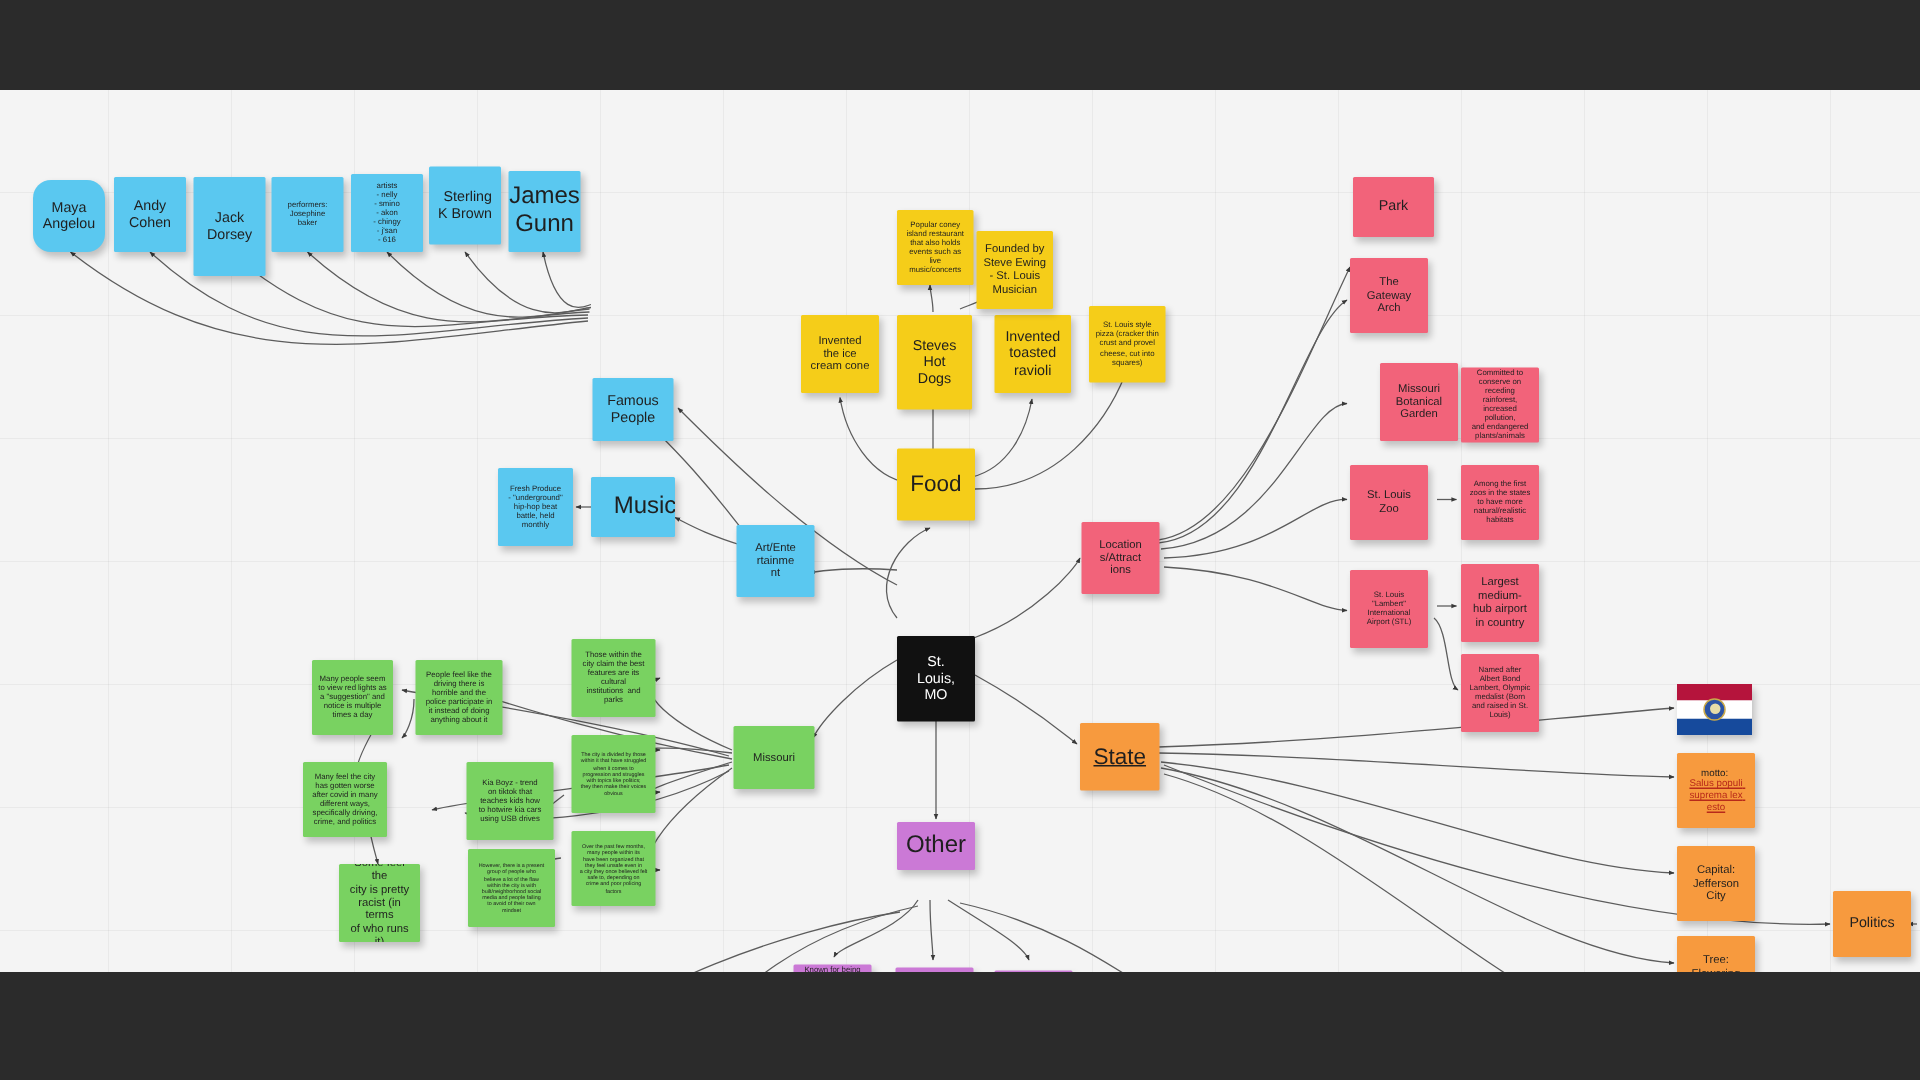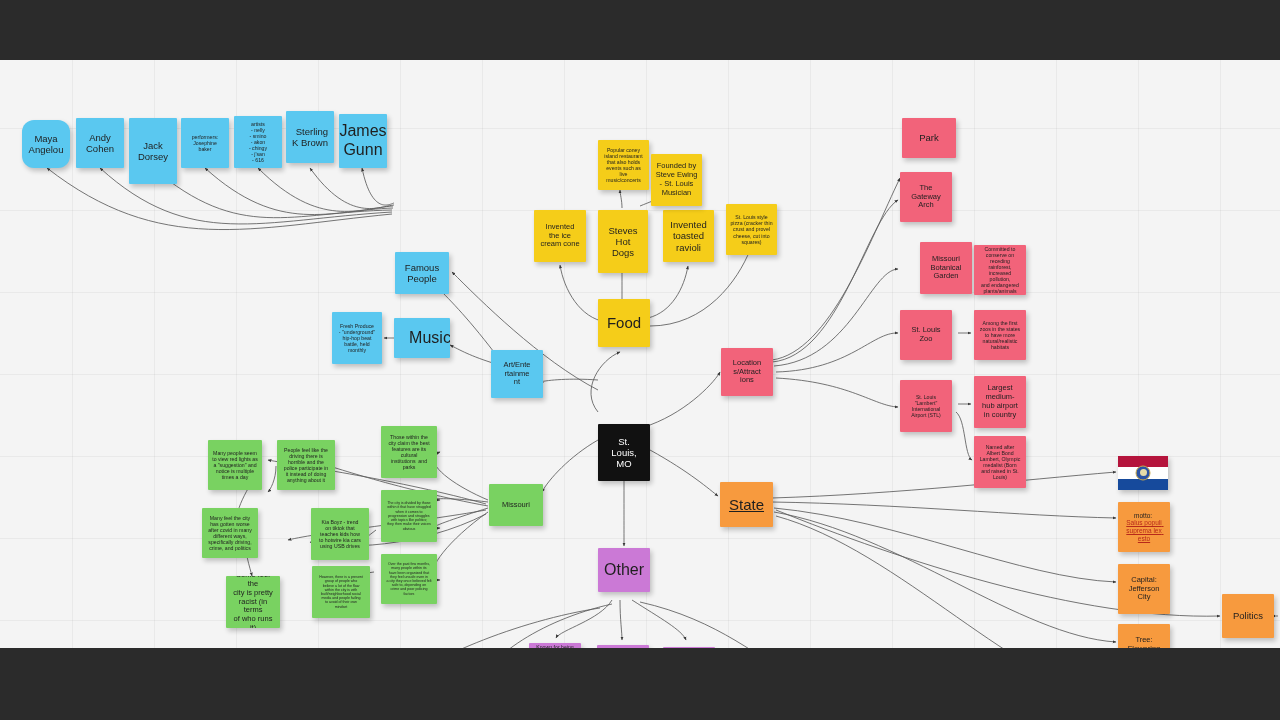--- a/index.html
+++ b/index.html
@@ -173,21 +173,21 @@
     <div class="note blue t-sm" style="left:491px; top:290px; width:52px; height:48px;">Art/Ente
 rtainme
 nt</div>
     <div class="note yellow t-xl" style="left:598px; top:239px; width:52px; height:48px;">Food</div>
     <div class="note pink t-sm" style="left:721px; top:288px; width:52px; height:48px;">Location
 s/Attract
 ions</div>
     <div class="note orange t-xl" style="left:720px; top:422px; width:53px; height:45px;text-decoration:underline;">State</div>
     <div class="note orange t-md" style="left:1222px; top:534px; width:52px; height:44px;">Politics</div>
     <div class="note green t-sm" style="left:489px; top:424px; width:54px; height:42px;">Missouri</div>
-    <div class="note purple t-lg" style="left:598px; top:488px; width:52px; height:44px;text-align:right;">Other</div>
+    <div class="note purple t-lg" style="left:598px; top:488px; width:52px; height:32px;text-align:right;">Other</div>
     <div class="note purple t-md" style="left:597px; top:585px; width:52px; height:46px;">Sports</div>
     <div class="note purple t-sm" style="left:663px; top:587px; width:52px; height:42px;">Weather</div>
 
     <div class="note blue t-md" style="left:22px; top:60px; width:48px; height:48px;border-radius:12px;">Maya
 Angelou</div>
     <div class="note blue t-md" style="left:76px; top:58px; width:48px; height:50px;">Andy
 Cohen</div>
     <div class="note blue t-md" style="left:129px; top:58px; width:48px; height:66px;">Jack
 Dorsey</div>
     <div class="note blue t-xs" style="left:181px; top:58px; width:48px; height:50px;">performers:

